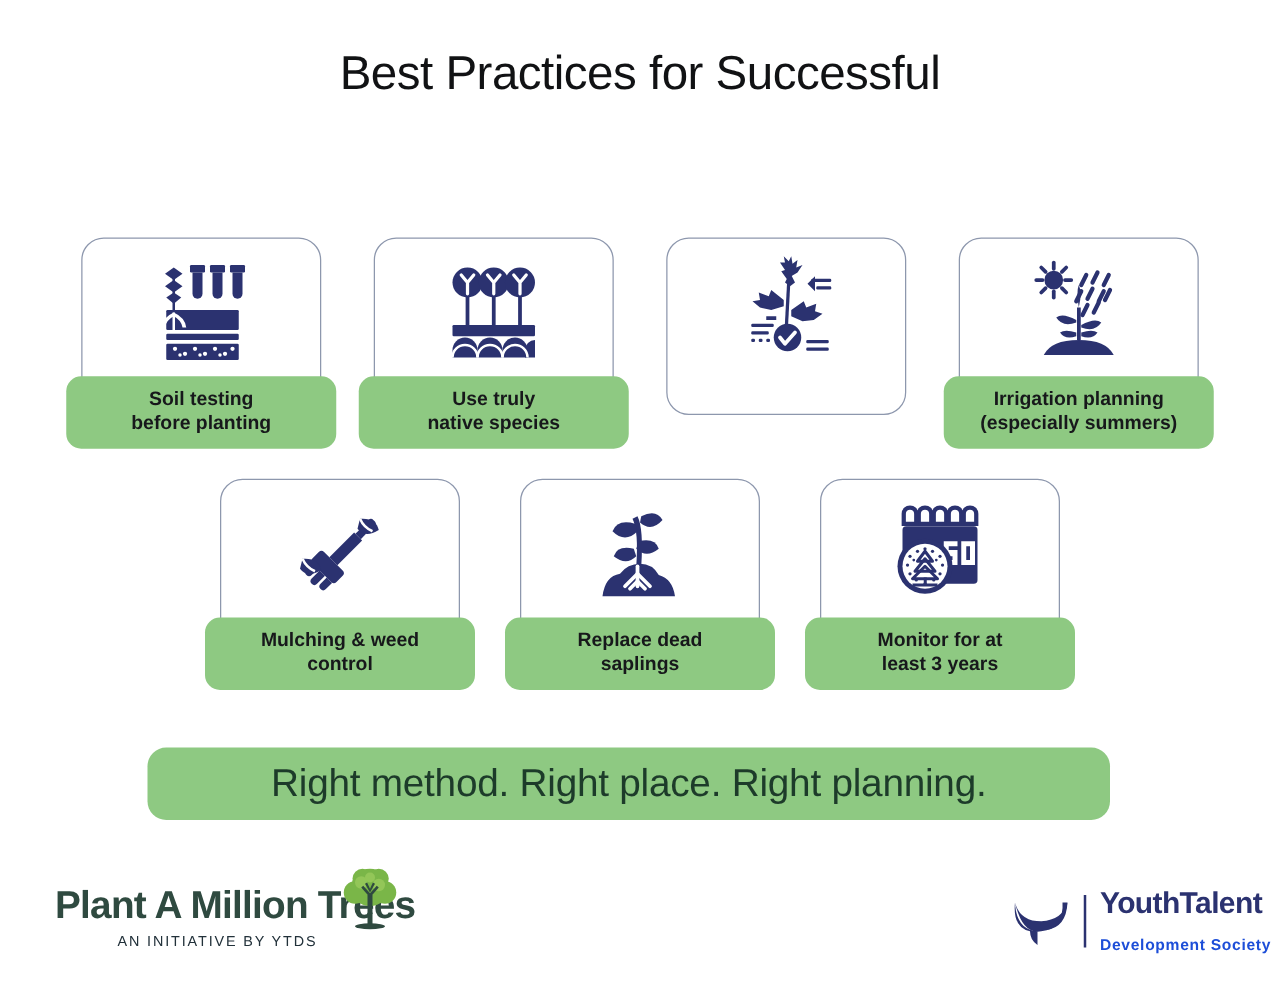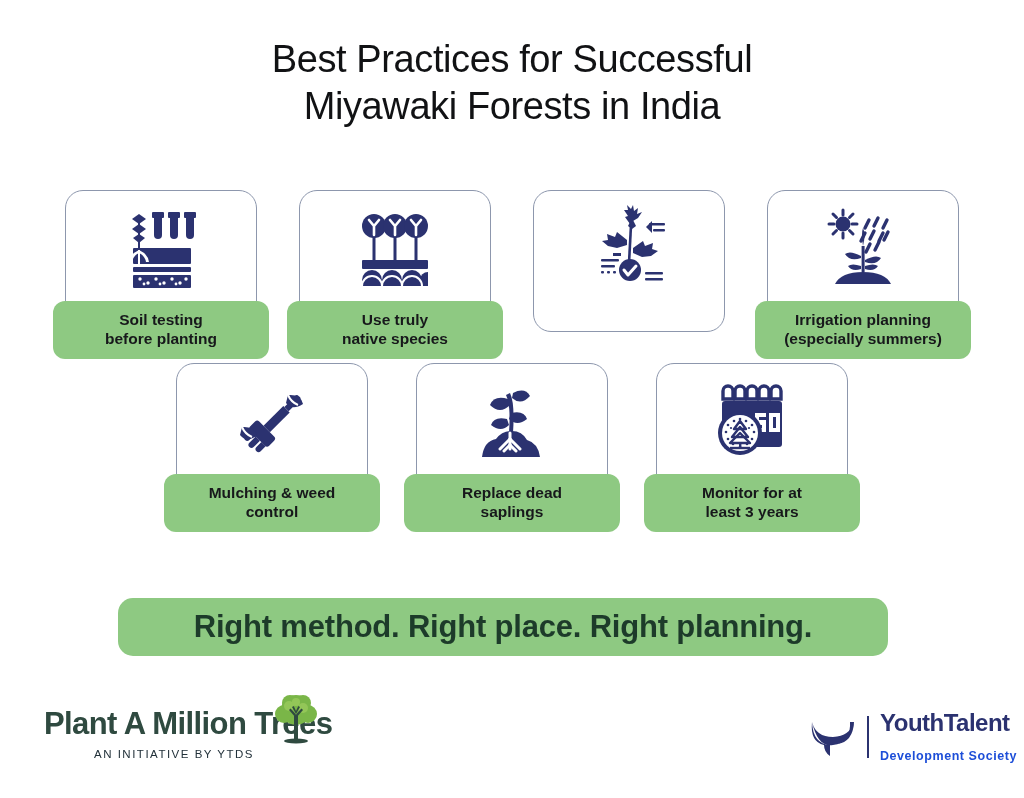--- a/index.html
+++ b/index.html
@@ -32,21 +32,21 @@
 
   
   .row {
     position: absolute;
     left: 0;
     width: 1024px;
     display: flex;
     justify-content: center;
   }
   #row-1 { top: 173px; }
-  #row-2 { top: 363px; gap: 0px; }
+  #row-2 { top: 383px; gap: 0px; }
 
   .card {
     position: relative;
     width: 216px;
     height: 169px;
     margin: 17px 9px;
     flex: 0 0 auto;
   }
   #row-2 .card { margin: 0 12px; }
 
@@ -101,21 +101,21 @@
     left: 118px;
     top: 598px;
     width: 770px;
     height: 58px;
     background: #8ec982;
     border-radius: 15px;
     display: flex;
     align-items: center;
     justify-content: center;
     font-size: 31px;
-    font-weight: bold;
+    font-weight: normal;
     color: #1d3b2a;
     letter-spacing: -0.2px;
   }
 
   
   #footer-left {
     position: absolute;
     left: 44px;
     top: 700px;
     width: 330px;
@@ -181,21 +181,20 @@
     letter-spacing: 0.55px;
     margin-top: 15px;
     white-space: nowrap;
   }
 </style>
 </head>
 <body>
 
 <div id="title">
   <span class="line">Best Practices for Successful</span>
-  <span class="line">Miyawaki Forests in India</span>
 </div>
 
 <div class="row" id="row-1">
 
   <div class="card">
     <div class="card-panel"></div>
     <div class="card-icon">
       <svg width="92" height="92" viewBox="0 0 92 92" fill="#2b3270">
         <rect x="18" y="44" width="58" height="16" rx="1"></rect>
         <rect x="18" y="63" width="58" height="5" rx="1"></rect>

